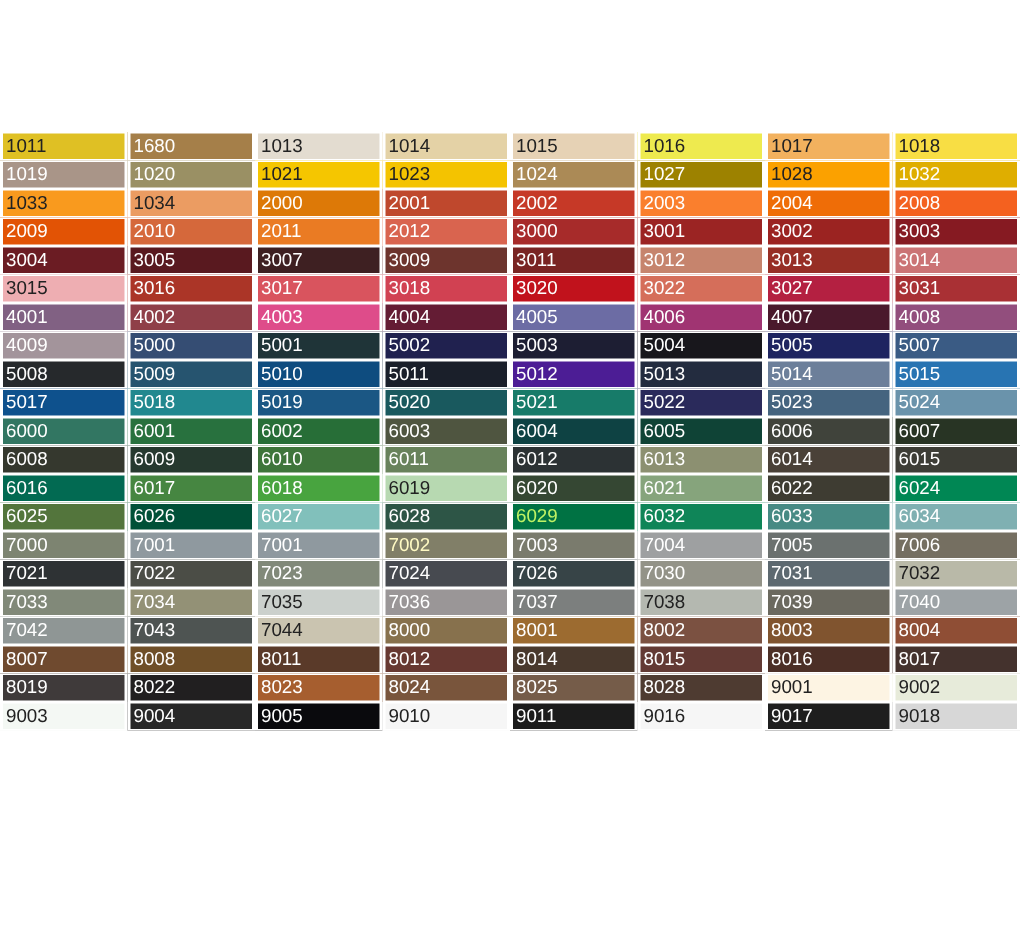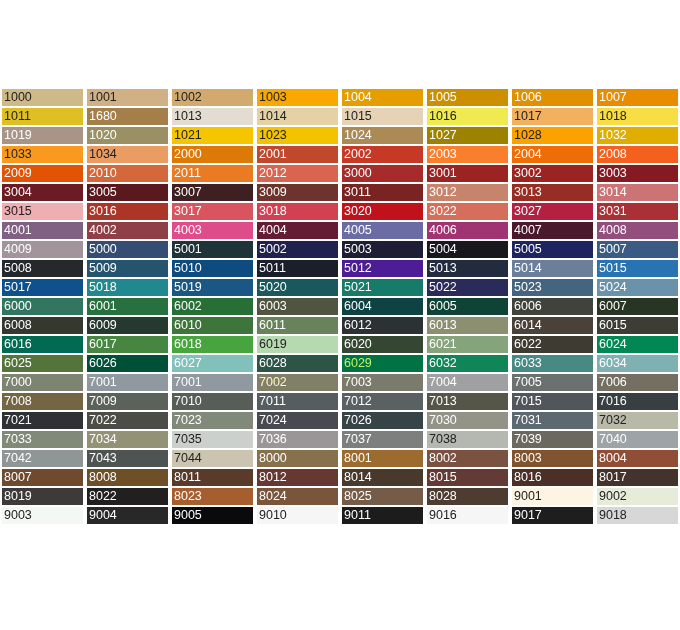--- a/index.html
+++ b/index.html
@@ -45,46 +45,20 @@
     font-family: "Liberation Sans", sans-serif;
     white-space: nowrap;
     letter-spacing: 0px;
   }
 </style>
 </head>
 <body style="background: rgb(255, 255, 255);">
 
 <div id="chart-root">
     <div class="ral-row">
-      <div class="ral-cell" style="background: rgb(205, 186, 136);">
-        <span class="ral-label" style="color: rgb(34, 34, 34);">1000</span>
-      </div>
-      <div class="ral-cell" style="background: rgb(208, 176, 132);">
-        <span class="ral-label" style="color: rgb(34, 34, 34);">1001</span>
-      </div>
-      <div class="ral-cell" style="background: rgb(210, 170, 109);">
-        <span class="ral-label" style="color: rgb(34, 34, 34);">1002</span>
-      </div>
-      <div class="ral-cell" style="background: rgb(249, 168, 0);">
-        <span class="ral-label" style="color: rgb(34, 34, 34);">1003</span>
-      </div>
-      <div class="ral-cell" style="background: rgb(228, 158, 0);">
-        <span class="ral-label" style="color: rgb(255, 255, 255);">1004</span>
-      </div>
-      <div class="ral-cell" style="background: rgb(203, 143, 0);">
-        <span class="ral-label" style="color: rgb(255, 255, 255);">1005</span>
-      </div>
-      <div class="ral-cell" style="background: rgb(225, 144, 0);">
-        <span class="ral-label" style="color: rgb(255, 255, 255);">1006</span>
-      </div>
-      <div class="ral-cell" style="background: rgb(232, 140, 0);">
-        <span class="ral-label" style="color: rgb(255, 255, 255);">1007</span>
-      </div>
-    </div>
-    <div class="ral-row">
       <div class="ral-cell" style="background: rgb(223, 192, 36);">
         <span class="ral-label" style="color: rgb(34, 34, 34);">1011</span>
       </div>
       <div class="ral-cell" style="background: rgb(165, 127, 73);">
         <span class="ral-label" style="color: rgb(255, 255, 255);">1680</span>
       </div>
       <div class="ral-cell" style="background: rgb(227, 220, 208);">
         <span class="ral-label" style="color: rgb(34, 34, 34);">1013</span>
       </div>
       <div class="ral-cell" style="background: rgb(228, 210, 166);">
@@ -458,46 +432,20 @@
         <span class="ral-label" style="color: rgb(255, 255, 255);">7003</span>
       </div>
       <div class="ral-cell" style="background: rgb(158, 160, 161);">
         <span class="ral-label" style="color: rgb(255, 255, 255);">7004</span>
       </div>
       <div class="ral-cell" style="background: rgb(107, 113, 111);">
         <span class="ral-label" style="color: rgb(255, 255, 255);">7005</span>
       </div>
       <div class="ral-cell" style="background: rgb(117, 111, 97);">
         <span class="ral-label" style="color: rgb(255, 255, 255);">7006</span>
-      </div>
-    </div>
-    <div class="ral-row">
-      <div class="ral-cell" style="background: rgb(116, 102, 67);">
-        <span class="ral-label" style="color: rgb(255, 255, 255);">7008</span>
-      </div>
-      <div class="ral-cell" style="background: rgb(91, 98, 89);">
-        <span class="ral-label" style="color: rgb(255, 255, 255);">7009</span>
-      </div>
-      <div class="ral-cell" style="background: rgb(87, 93, 87);">
-        <span class="ral-label" style="color: rgb(255, 255, 255);">7010</span>
-      </div>
-      <div class="ral-cell" style="background: rgb(85, 93, 97);">
-        <span class="ral-label" style="color: rgb(255, 255, 255);">7011</span>
-      </div>
-      <div class="ral-cell" style="background: rgb(89, 97, 99);">
-        <span class="ral-label" style="color: rgb(255, 255, 255);">7012</span>
-      </div>
-      <div class="ral-cell" style="background: rgb(85, 85, 72);">
-        <span class="ral-label" style="color: rgb(255, 255, 255);">7013</span>
-      </div>
-      <div class="ral-cell" style="background: rgb(81, 86, 92);">
-        <span class="ral-label" style="color: rgb(255, 255, 255);">7015</span>
-      </div>
-      <div class="ral-cell" style="background: rgb(55, 63, 67);">
-        <span class="ral-label" style="color: rgb(255, 255, 255);">7016</span>
       </div>
     </div>
     <div class="ral-row">
       <div class="ral-cell" style="background: rgb(46, 50, 52);">
         <span class="ral-label" style="color: rgb(255, 255, 255);">7021</span>
       </div>
       <div class="ral-cell" style="background: rgb(75, 77, 70);">
         <span class="ral-label" style="color: rgb(255, 255, 255);">7022</span>
       </div>
       <div class="ral-cell" style="background: rgb(129, 137, 121);">

